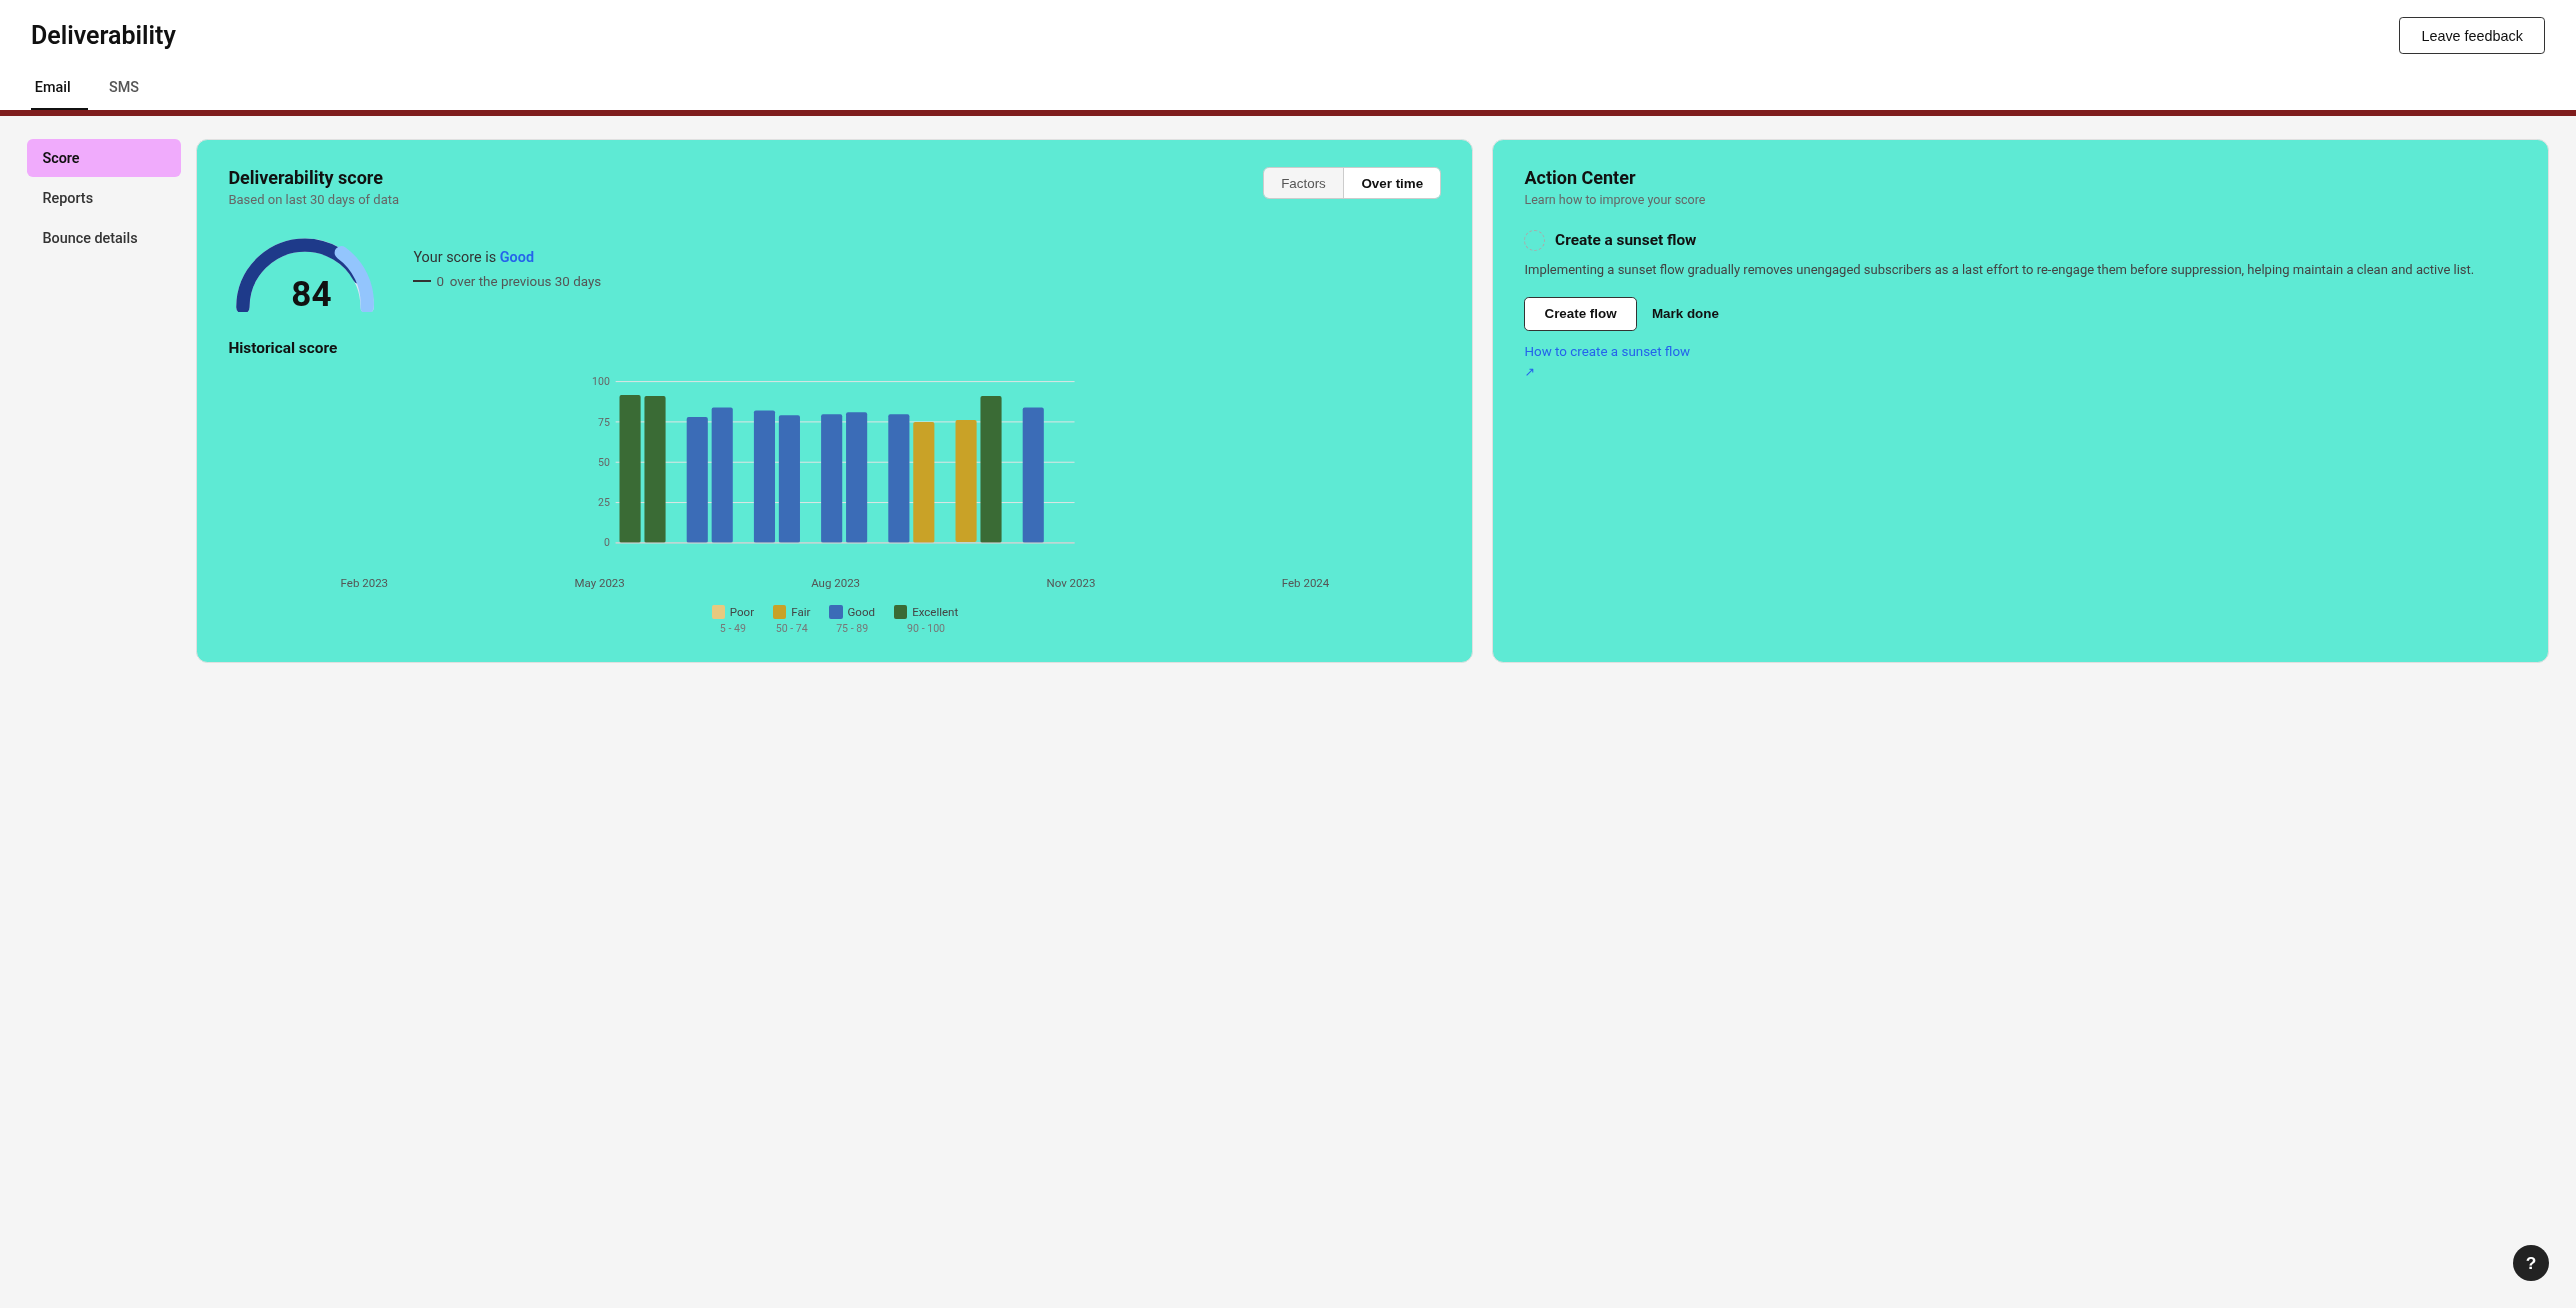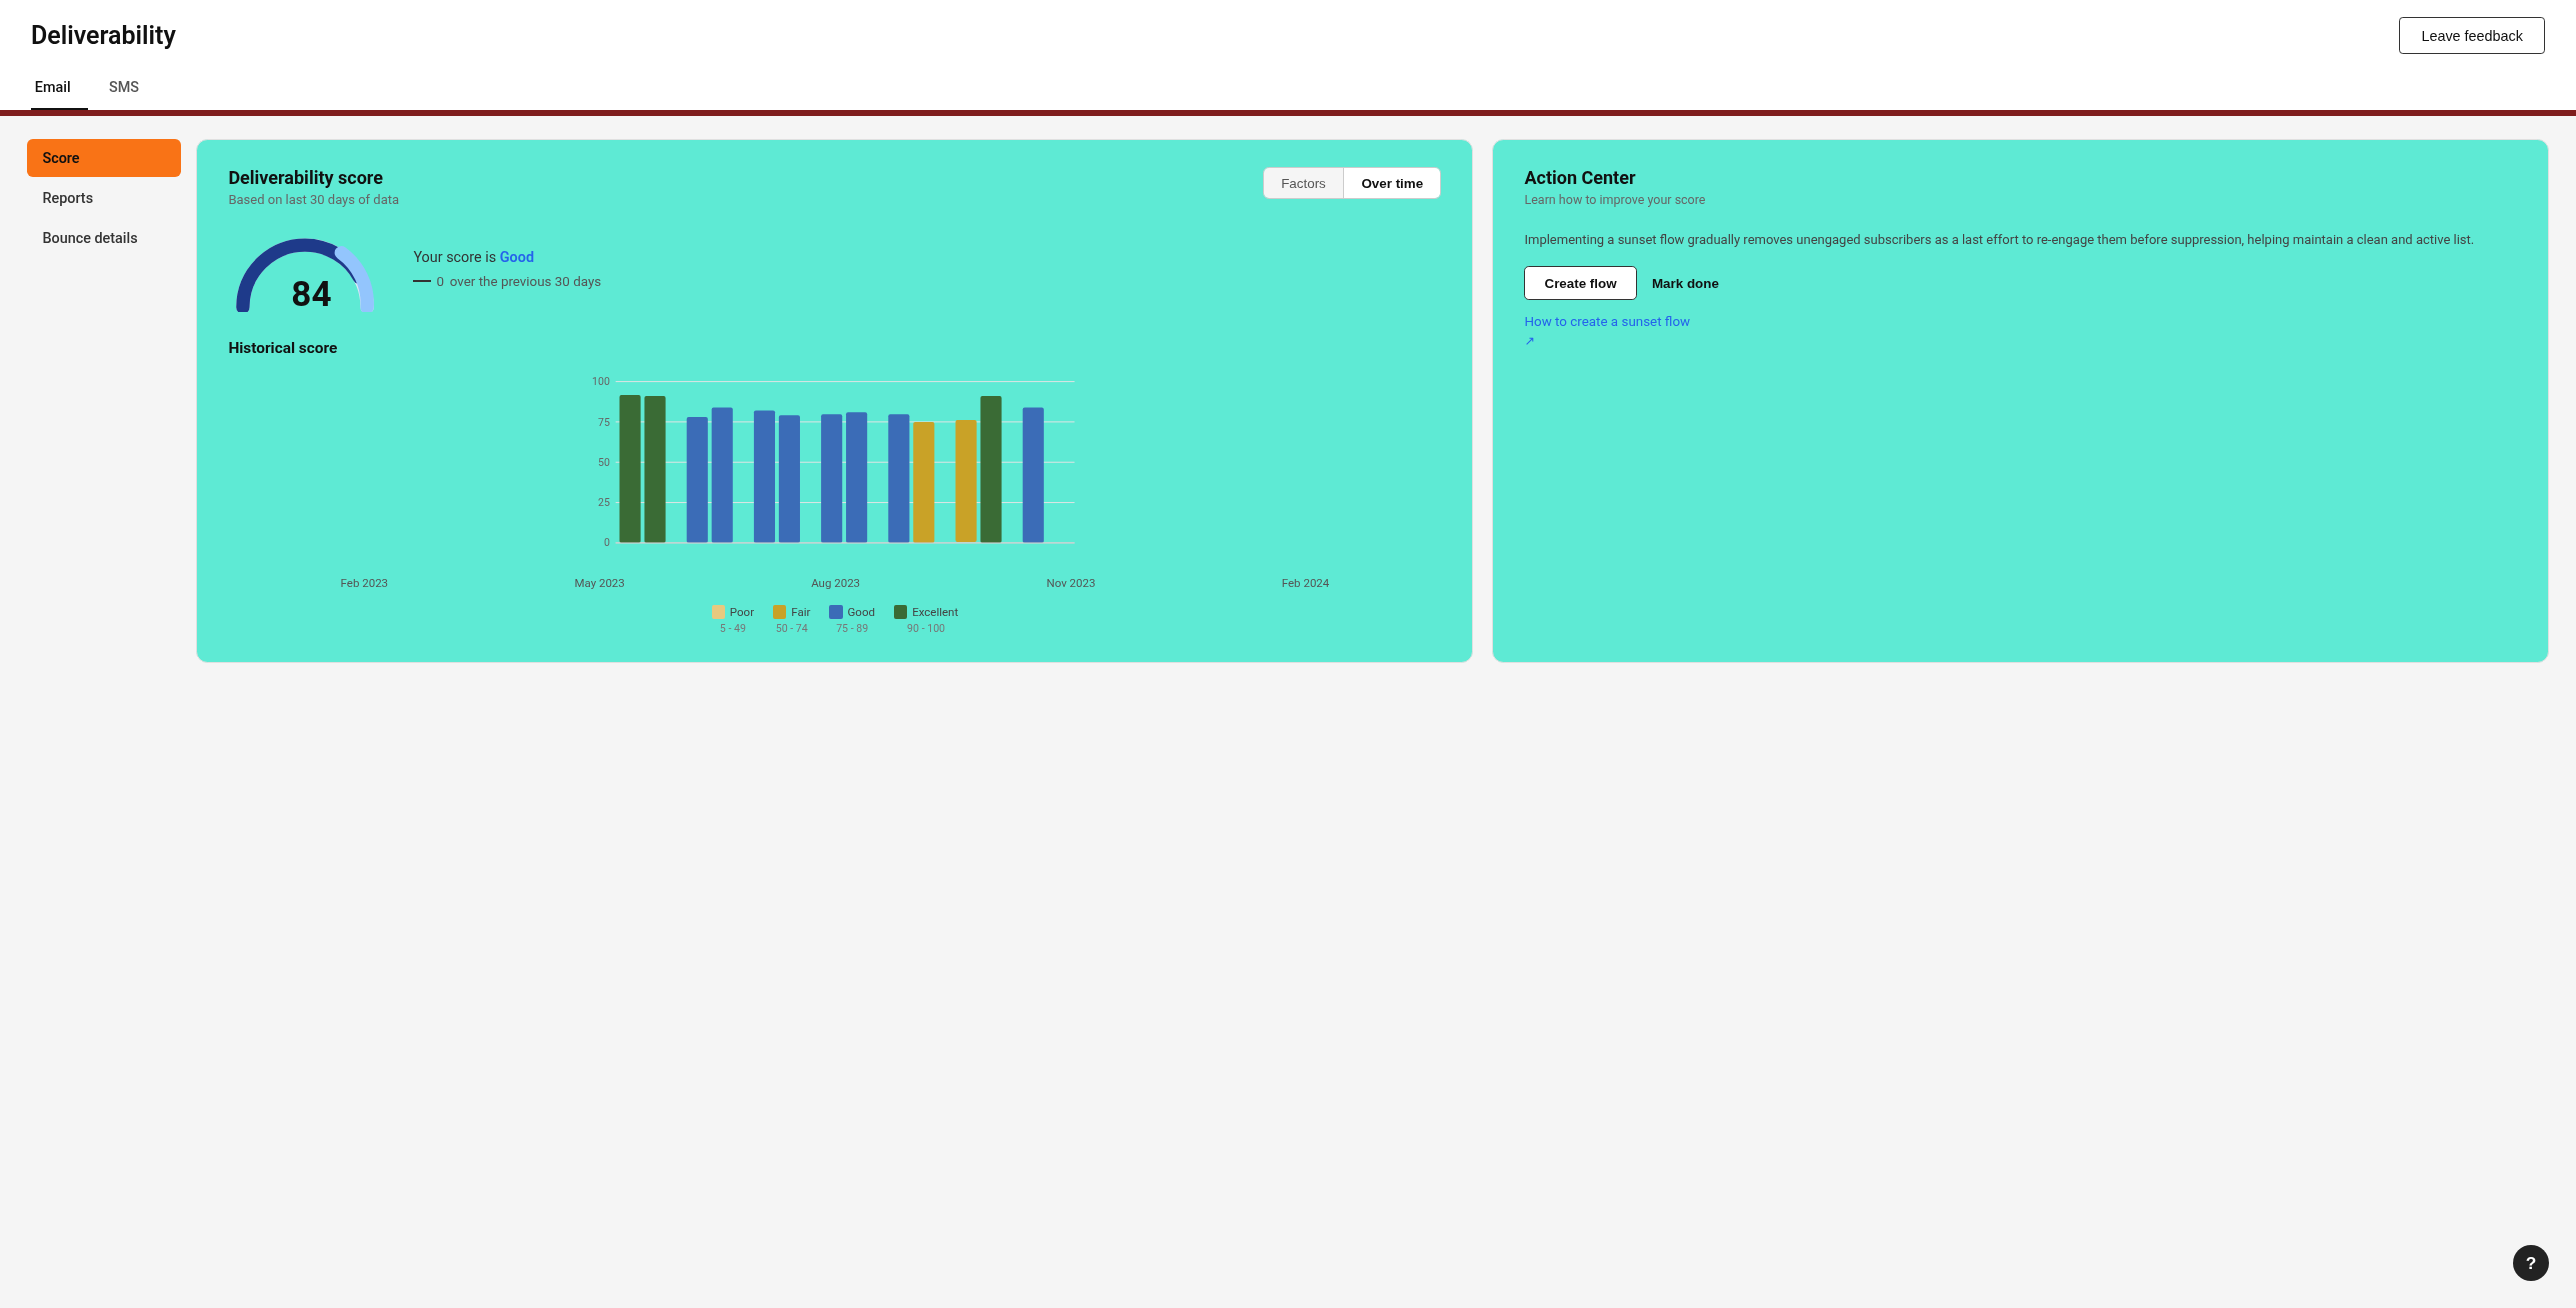--- a/index.html
+++ b/index.html
@@ -74,21 +74,21 @@
     .sidebar-item {
       padding: 10.6px 15.4px;
       font-size: 14.4px;
       cursor: pointer;
       border-radius: 5.8px;
       color: #333;
       font-weight: 500;
       margin-bottom: 1.9px;
     }
     .sidebar-item.active {
-      background: #f97316;
+      background: #f0abfc;
       color: #111;
       font-weight: 600;
     }
 
     
     .cards-area {
       flex: 1;
       display: flex;
       gap: 19px;
     }
@@ -501,20 +501,24 @@
           </div>
         </div>
       </div>
     </div>
 
     <div class="card action-card">
       <div class="action-card-title">Action Center</div>
       <div class="action-card-subtitle">Learn how to improve your score</div>
 
       <div class="action-item">
+        <div class="action-item-header">
+          <div class="dashed-circle"></div>
+          <span class="action-item-name">Create a sunset flow</span>
+        </div>
         <p class="action-item-desc">Implementing a sunset flow gradually removes unengaged subscribers as a last effort to re-engage them before suppression, helping maintain a clean and active list.</p>
         <div class="action-buttons">
           <button class="create-flow-btn">Create flow</button>
           <button class="mark-done-btn">Mark done</button>
         </div>
         <a class="action-link">
           <span>How to create a sunset flow</span>
           <span style="font-size:12.5px;">↗</span>
         </a>
       </div>

